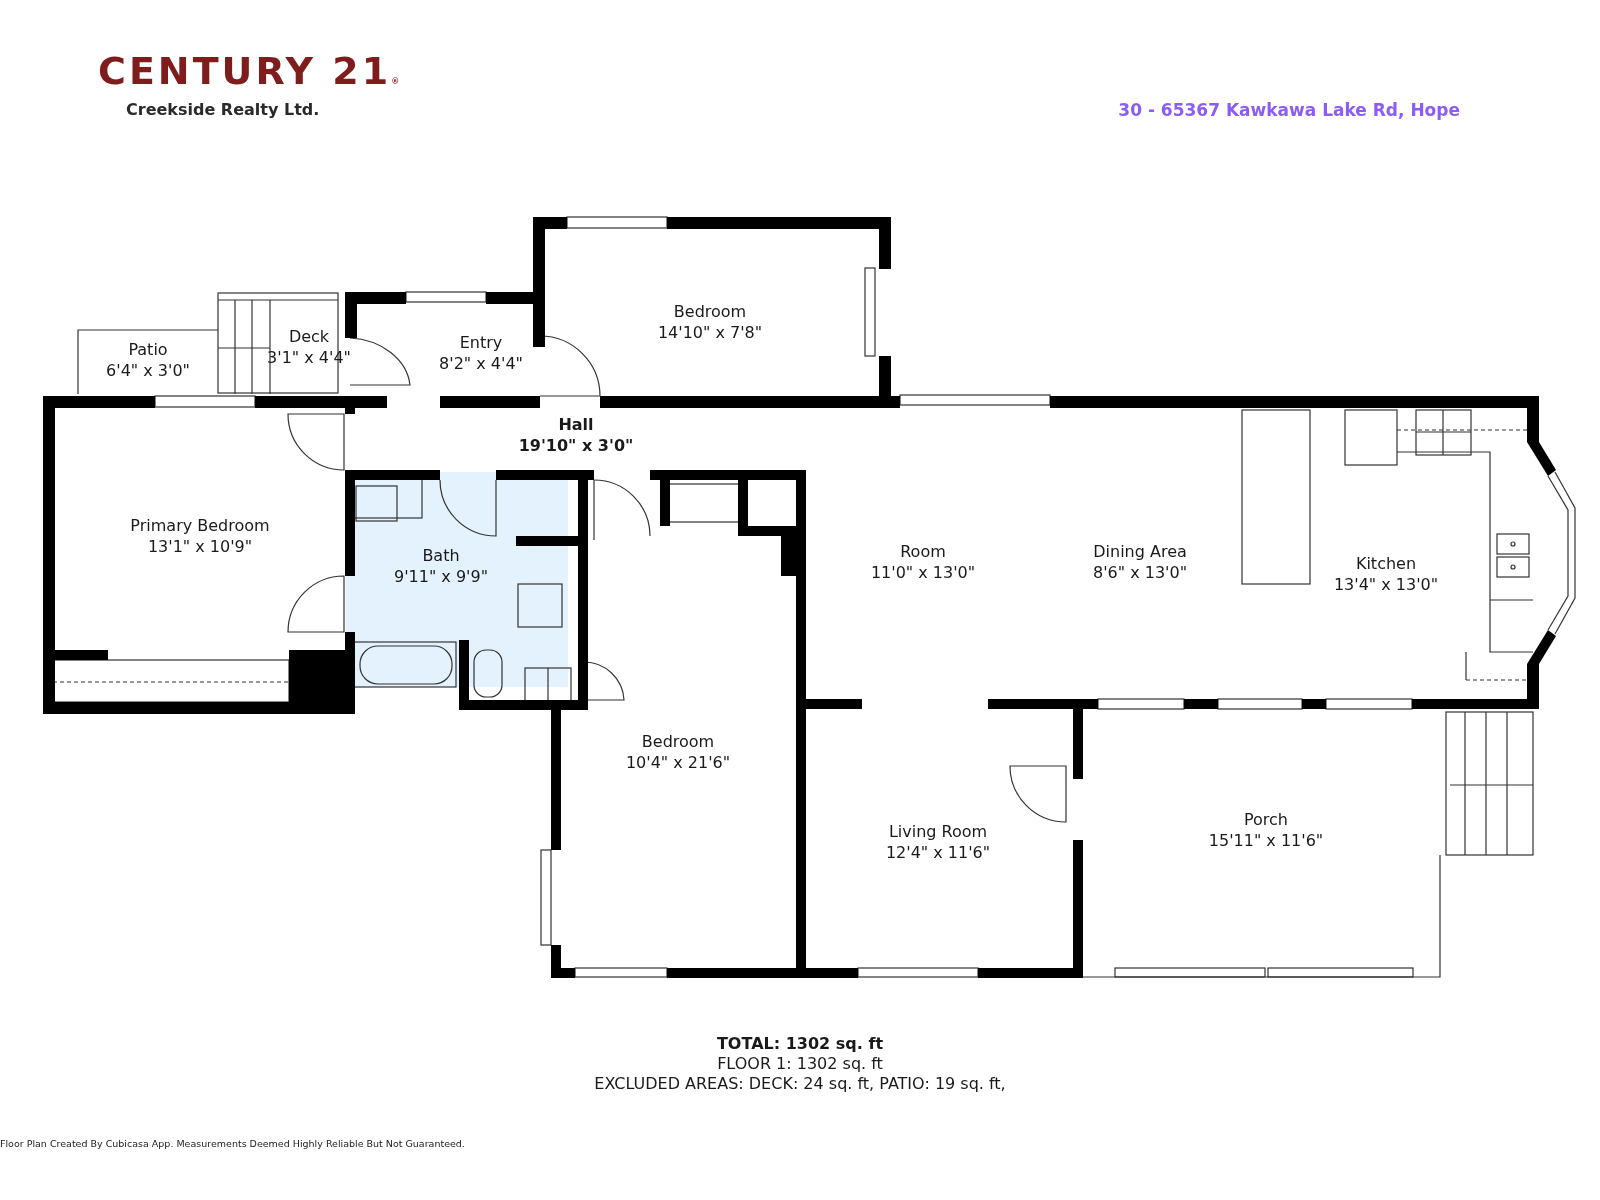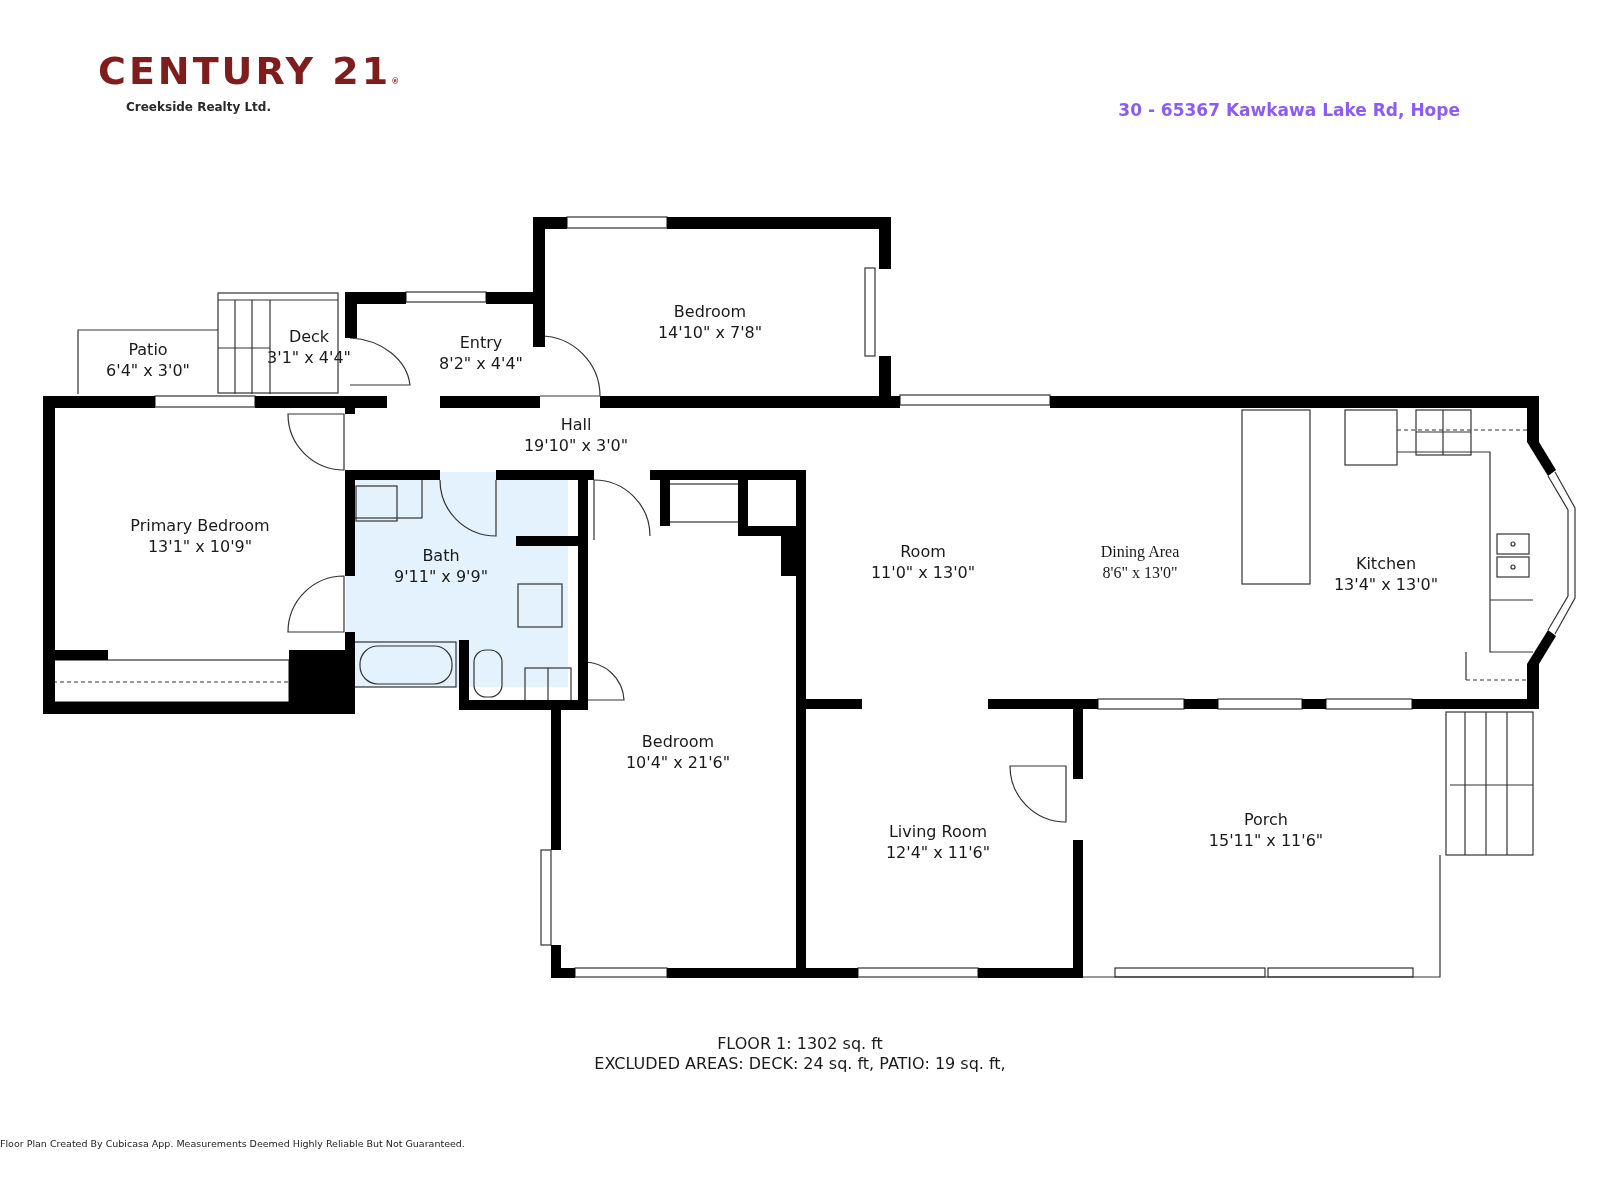--- a/index.html
+++ b/index.html
@@ -1,20 +1,20 @@
 <!DOCTYPE html>
 <html><head>
 <meta charset="utf-8">
 <style>
   html, body { margin:0; padding:0; background:#ffffff; }
   body { width:1600px; height:1200px; position:relative; overflow:hidden; font-family:"DejaVu Sans", sans-serif; color:#111; }
   .logo { position:absolute; left:98px; top:52px; }
   .logo-main { font-family:"DejaVu Sans", sans-serif; font-weight:bold; font-size:38px; letter-spacing:3px; color:#7f1d1d; line-height:1; }
   .logo-main sup { font-size:8px; letter-spacing:0; vertical-align:top; position:relative; top:26px; }
-  .logo-sub { font-family:"DejaVu Sans", sans-serif; font-weight:bold; font-size:12px; color:#2a2a2a; margin-top:10px; margin-left:28px; }
+  .logo-sub { font-family:"DejaVu Sans", sans-serif; font-weight:bold; font-size:16px; color:#2a2a2a; margin-top:10px; margin-left:28px; }
   .address { position:absolute; right:140px; top:100px; font-weight:bold; font-size:17px; color:#8b5cf6; }
   .plan { position:absolute; left:0; top:0; width:1600px; height:1200px; }
   .room-label { position:absolute; text-align:center; font-size:16px; line-height:21px; color:#1a1a1a; transform:translate(-50%, 0); white-space:nowrap; }
   .summary { position:absolute; left:0; width:1600px; top:1034px; text-align:center; font-size:16px; line-height:20px; color:#1a1a1a; }
   .summary .total { font-weight:bold; }
   .credit { position:absolute; left:0; width:1600px; top:1138px; text-align:left; font-size:9.5px; color:#222; }
 </style>
 </head>
 <body>
 
@@ -174,37 +174,37 @@
     <div>3'1" x 4'4"</div>
   </div>
 <div class="room-label" style="left:446px; top:332px;margin-left:35px;">
     <div>Entry</div>
     <div>8'2" x 4'4"</div>
   </div>
 <div class="room-label" style="left:710px; top:301px;">
     <div>Bedroom</div>
     <div>14'10" x 7'8"</div>
   </div>
-<div class="room-label" style="left:576px; top:414px;">
+<div class="room-label" style="left:576px; top:414px;font-weight:bold;">
     <div>Hall</div>
     <div>19'10" x 3'0"</div>
   </div>
 <div class="room-label" style="left:200px; top:515px;">
     <div>Primary Bedroom</div>
     <div>13'1" x 10'9"</div>
   </div>
 <div class="room-label" style="left:441px; top:545px;">
     <div>Bath</div>
     <div>9'11" x 9'9"</div>
   </div>
 <div class="room-label" style="left:923px; top:541px;">
     <div>Room</div>
     <div>11'0" x 13'0"</div>
   </div>
-<div class="room-label" style="left:1140px; top:541px;font-family:Liberation Serif, serif;">
+<div class="room-label" style="left:1140px; top:541px;">
     <div>Dining Area</div>
     <div>8'6" x 13'0"</div>
   </div>
 <div class="room-label" style="left:1386px; top:553px;">
     <div>Kitchen</div>
     <div>13'4" x 13'0"</div>
   </div>
 <div class="room-label" style="left:678px; top:731px;">
     <div>Bedroom</div>
     <div>10'4" x 21'6"</div>
@@ -212,16 +212,17 @@
 <div class="room-label" style="left:938px; top:821px;">
     <div>Living Room</div>
     <div>12'4" x 11'6"</div>
   </div>
 <div class="room-label" style="left:1266px; top:809px;">
     <div>Porch</div>
     <div>15'11" x 11'6"</div>
   </div>
 
 <div class="summary">
+  <div class="total">TOTAL: 1302 sq. ft</div>
   <div>FLOOR 1: 1302 sq. ft</div>
   <div>EXCLUDED AREAS: DECK: 24 sq. ft, PATIO: 19 sq. ft,</div>
 </div>
 <div class="credit">Floor Plan Created By Cubicasa App. Measurements Deemed Highly Reliable But Not Guaranteed.</div>
 
 </body></html>

